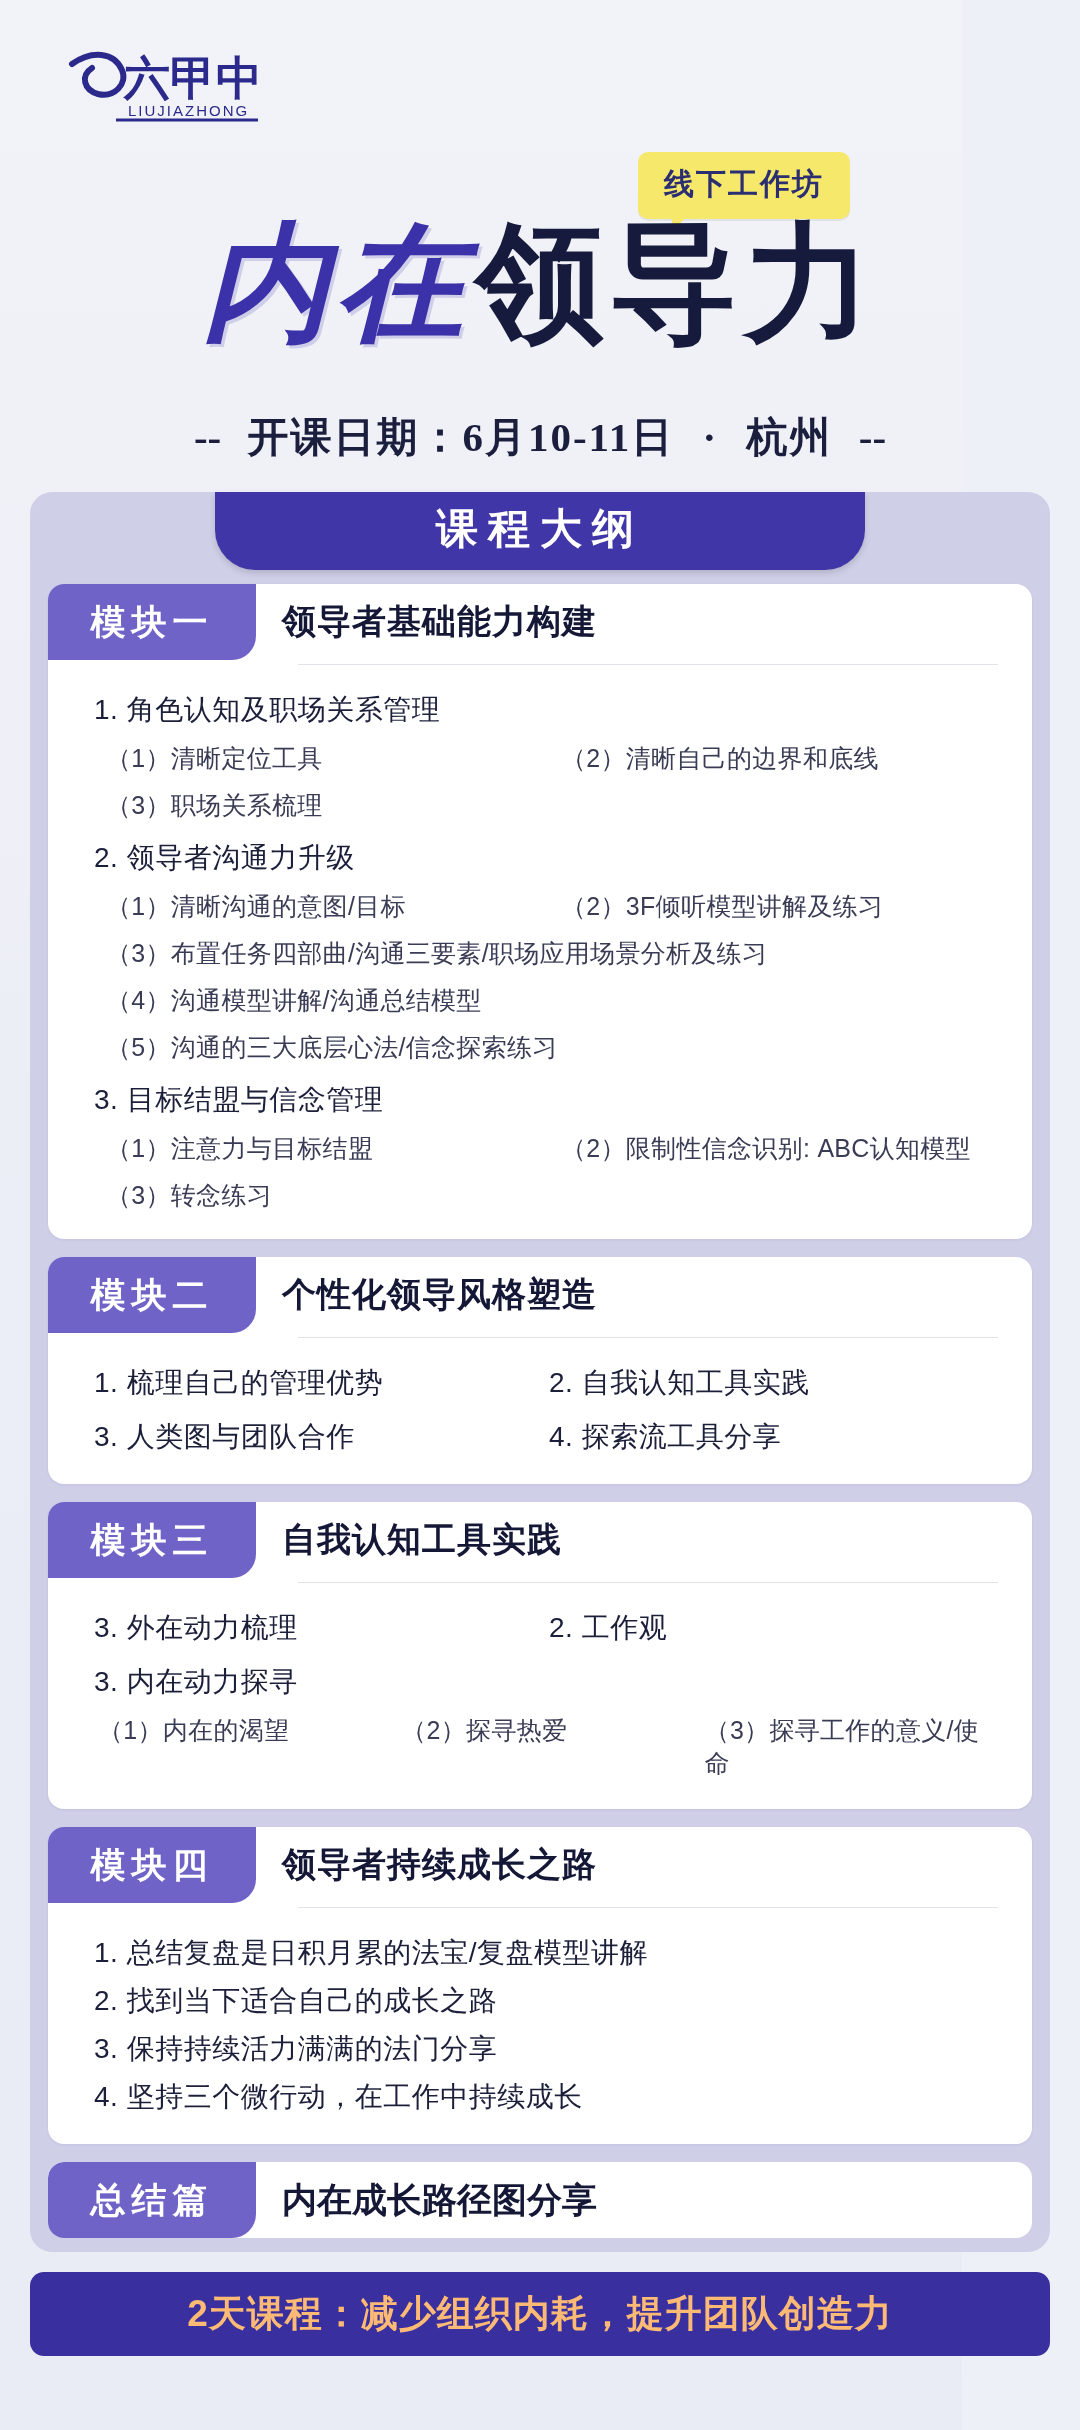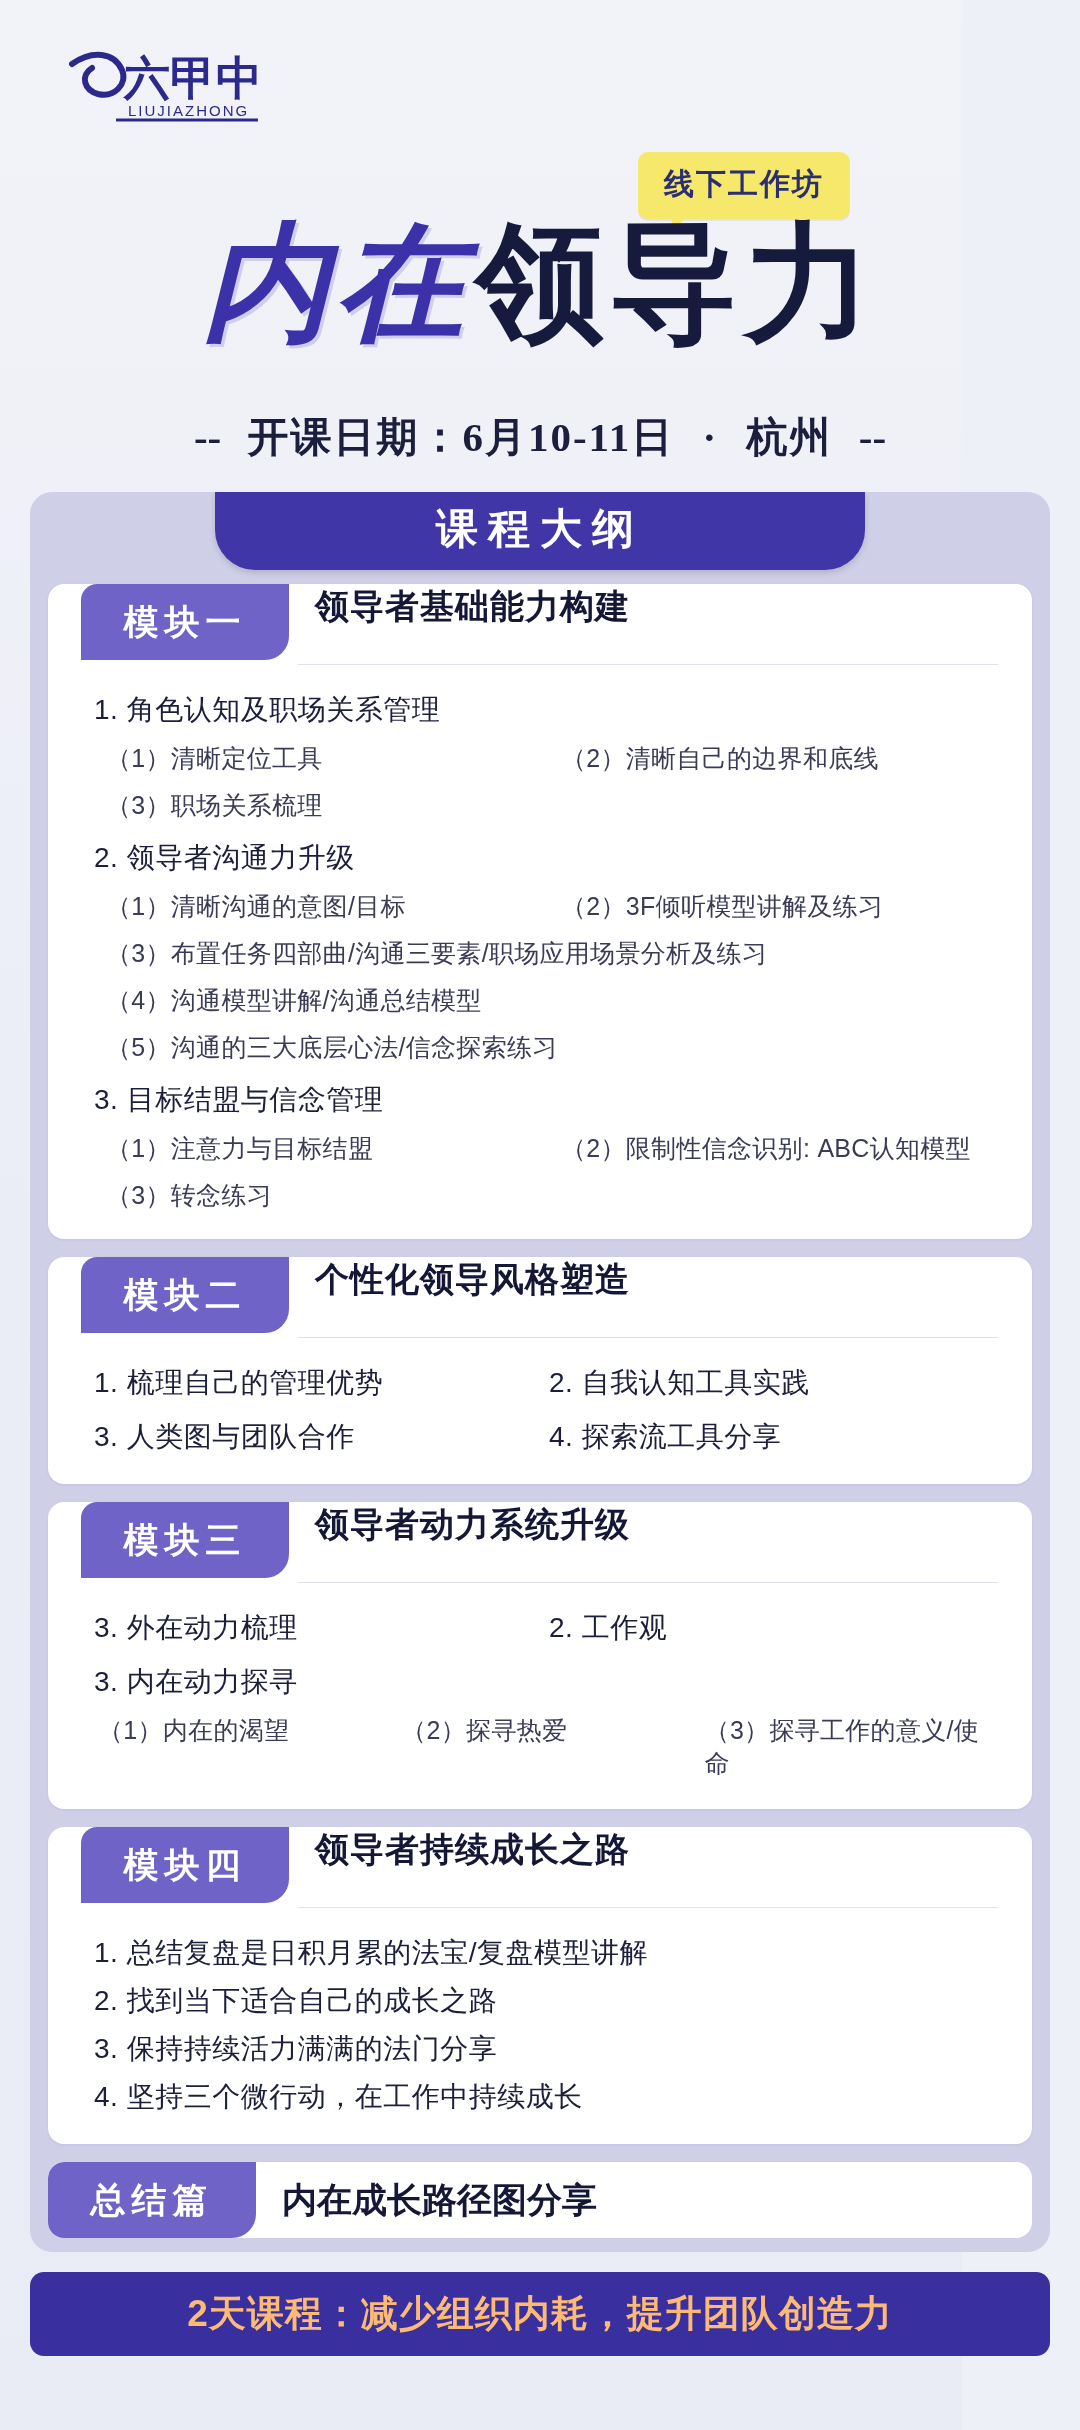--- a/index.html
+++ b/index.html
@@ -78,21 +78,21 @@
   }
   .panel-inner{
     position:absolute;left:18px;top:92px;width:984px;
   }
   .card{
     background:#ffffff;border-radius:16px;margin-bottom:18px;
     padding:0 0 20px 0;position:relative;
     box-shadow:0 1px 3px rgba(60,50,140,.08);
   }
   .mod-row{
-    display:flex;align-items:flex-start;height:76px;padding-left:33px;
+    display:flex;align-items:center;height:76px;
   }
   .mod-tag{
     width:208px;height:76px;
     background:#6f63c8;
     border-radius:16px 0 24px 0;
     color:#fff;font-size:35px;font-weight:bold;letter-spacing:6px;
     display:flex;align-items:center;justify-content:center;
     flex:0 0 208px;
   }
   .mod-title{
@@ -226,21 +226,21 @@
             <div class="li1">2. 自我认知工具实践</div>
             <div class="li1">3. 人类图与团队合作</div>
             <div class="li1">4. 探索流工具分享</div>
           </div>
         </div>
       </div>
 
       <div class="card compact">
         <div class="mod-row">
           <div class="mod-tag">模块三</div>
-          <div class="mod-title">领导者动力系统升级</div>
+          <div class="mod-title">自我认知工具实践</div>
         </div>
         <div class="rule"></div>
         <div class="body">
           <div class="two-col">
             <div class="li1">3. 外在动力梳理</div>
             <div class="li1">2. 工作观</div>
           </div>
           <div class="li1">3. 内在动力探寻</div>
           <div class="sublist">
             <div class="li2 third">（1）内在的渴望</div>

